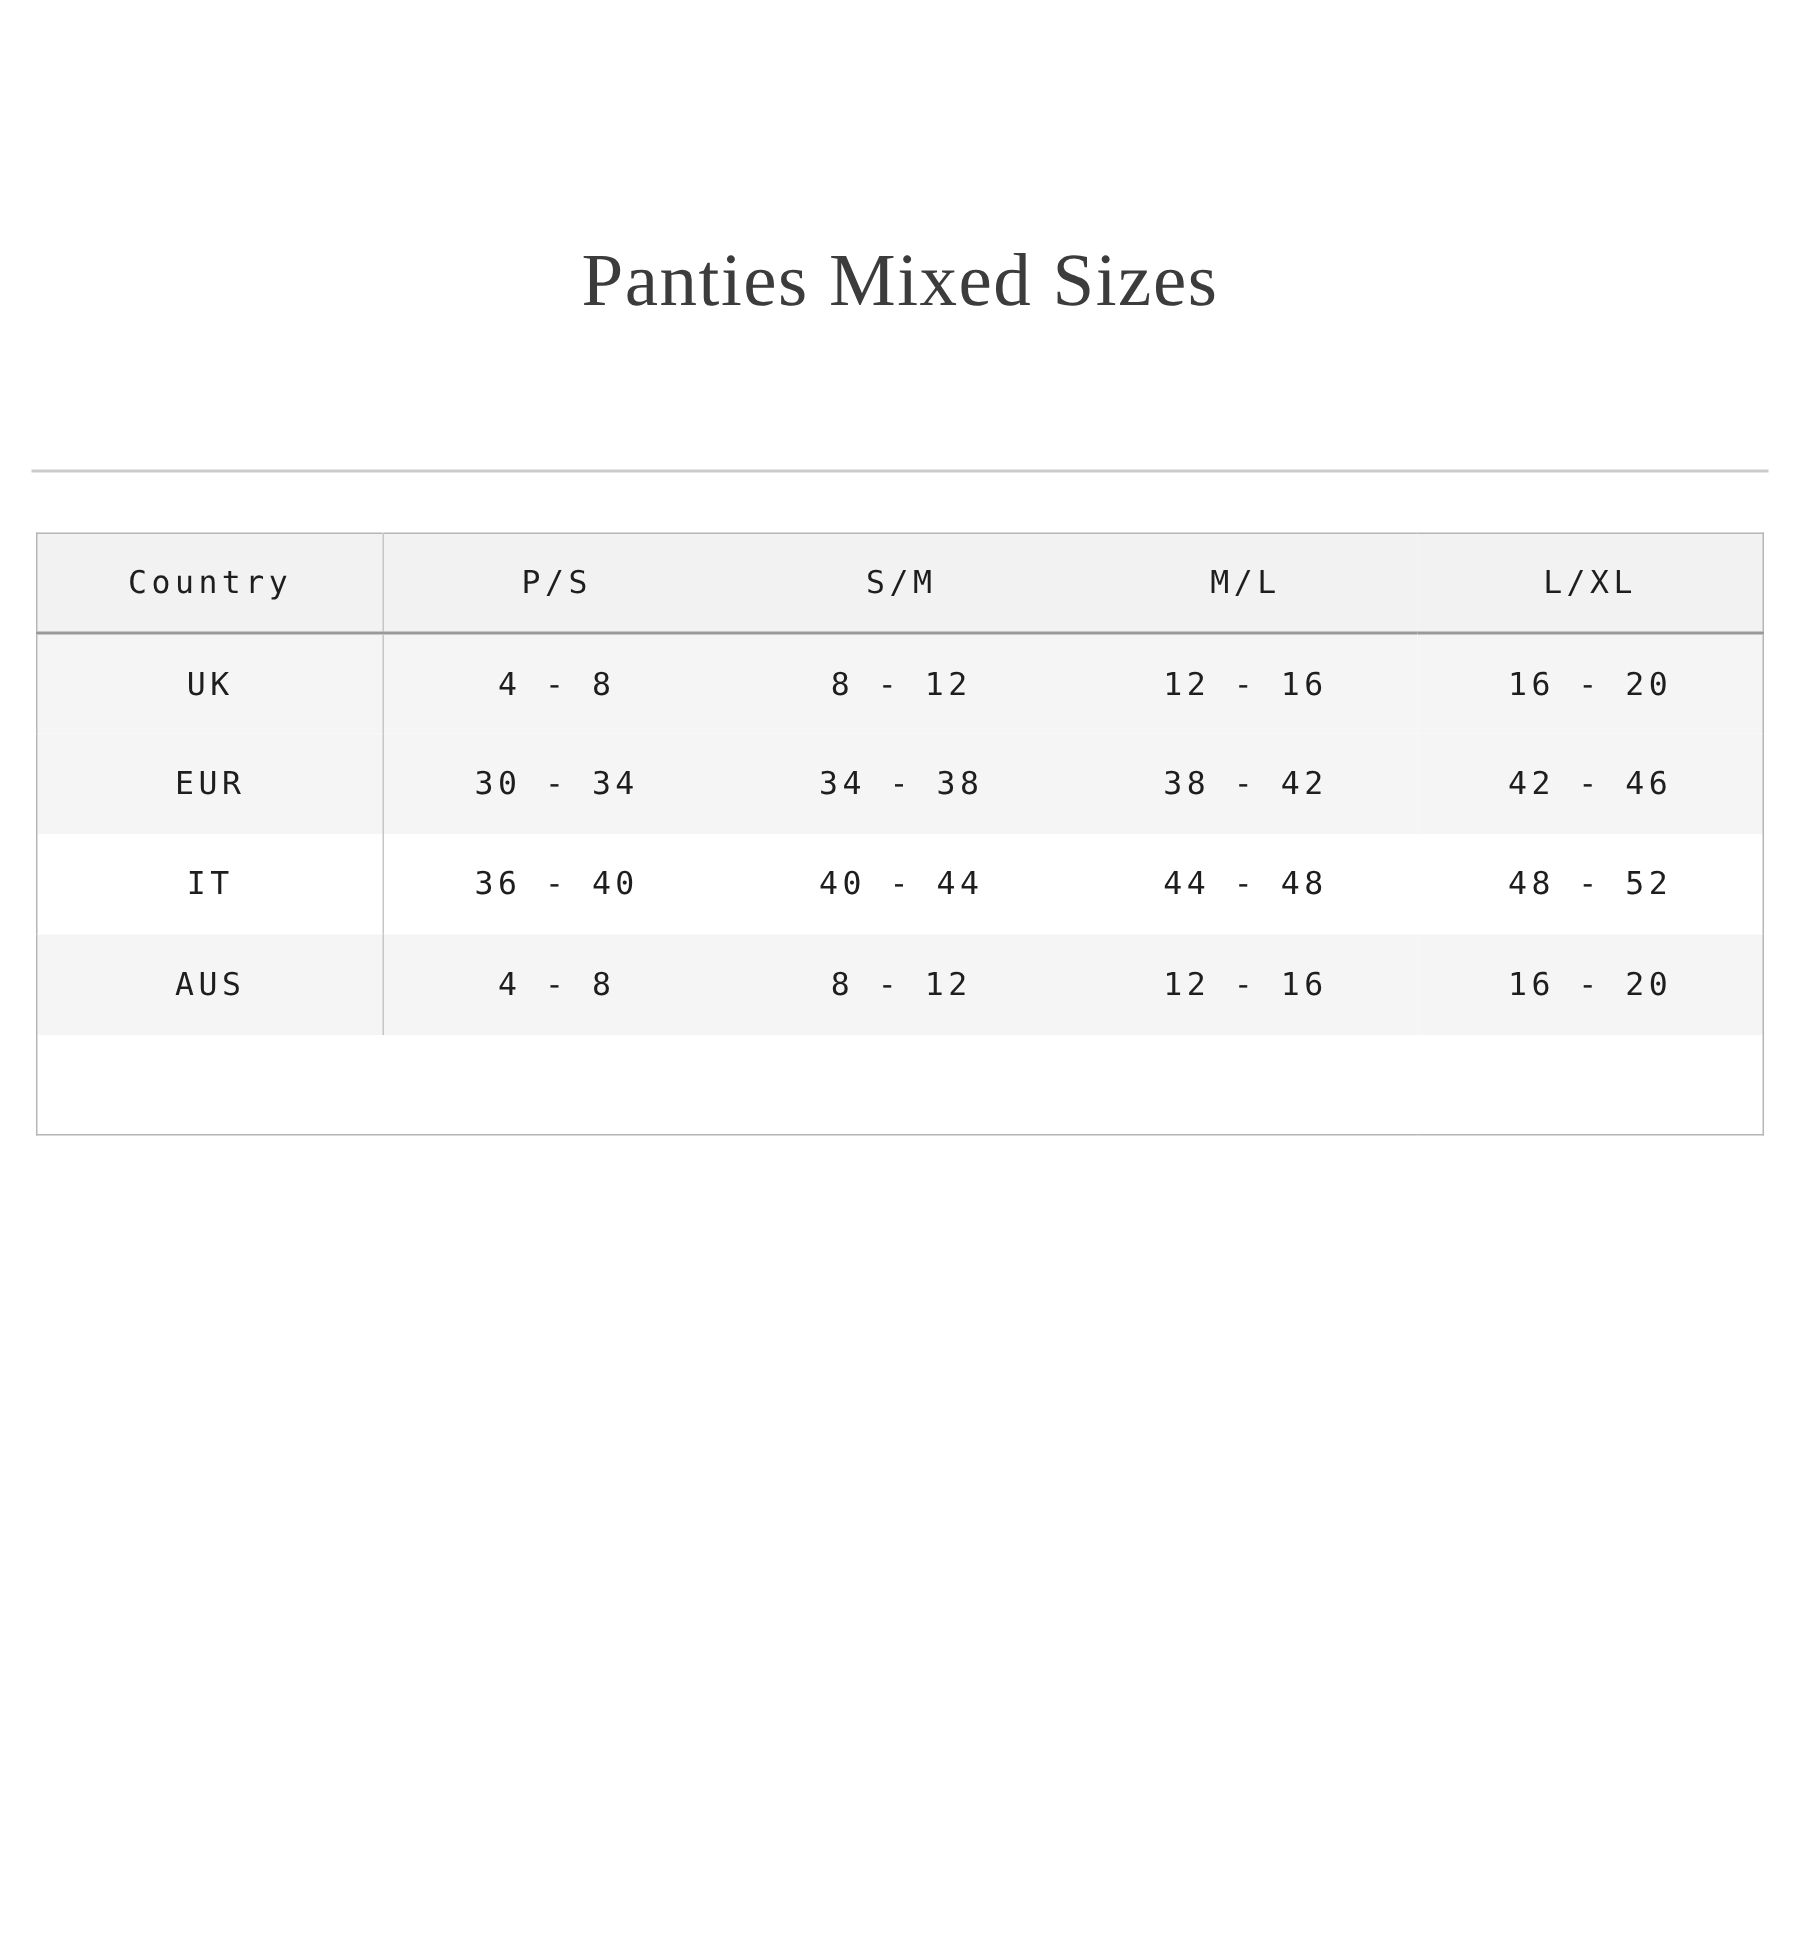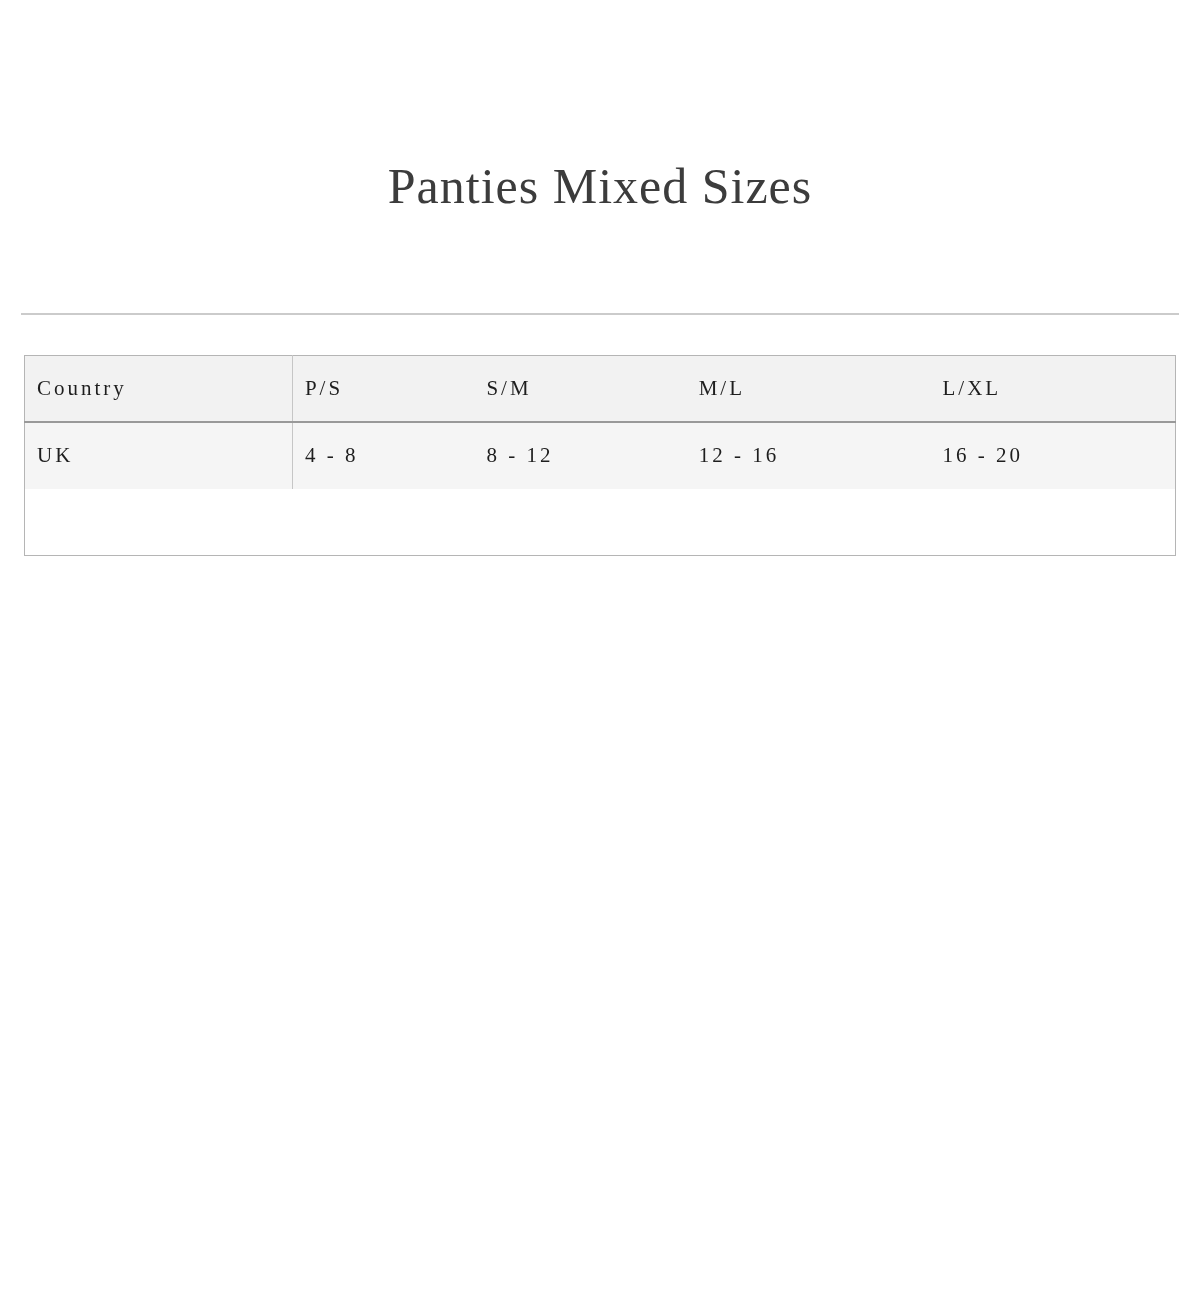--- a/index.html
+++ b/index.html
@@ -41,26 +41,25 @@
     border-collapse: collapse;
     table-layout: auto;
     font-family: "DejaVu Sans Mono", "Liberation Mono", monospace;
     font-size: 21px;
     letter-spacing: 3px;
     color: #1e1e1e;
     border: 1px solid #b5b5b5;
   }
   table.size-chart th,
   table.size-chart td {
-    text-align: left;
+    text-align: center;
     vertical-align: middle;
     font-weight: 400;
     padding: 0 12px;
     white-space: nowrap;
-    font-family: Liberation Serif, serif;
   }
   table.size-chart thead tr {
     height: 66px;
   }
   table.size-chart thead th {
     background: #f2f2f2;
     border-bottom: 2px solid #999999;
   }
   table.size-chart tbody tr {
     height: 67px;
@@ -97,20 +96,41 @@
           </tr>
       </thead>
       <tbody>
           <tr class="shaded">
             <td class="label-col">UK</td>
             <td>4 - 8</td>
             <td>8 - 12</td>
             <td>12 - 16</td>
             <td>16 - 20</td>
           </tr>
+          <tr class="shaded">
+            <td class="label-col">EUR</td>
+            <td>30 - 34</td>
+            <td>34 - 38</td>
+            <td>38 - 42</td>
+            <td>42 - 46</td>
+          </tr>
+          <tr>
+            <td class="label-col">IT</td>
+            <td>36 - 40</td>
+            <td>40 - 44</td>
+            <td>44 - 48</td>
+            <td>48 - 52</td>
+          </tr>
+          <tr class="shaded">
+            <td class="label-col">AUS</td>
+            <td>4 - 8</td>
+            <td>8 - 12</td>
+            <td>12 - 16</td>
+            <td>16 - 20</td>
+          </tr>
           <tr class="spacer">
             <td class="label-col"></td>
             <td></td>
             <td></td>
             <td></td>
             <td></td>
           </tr>
         </tbody>
     </table>
   </div>

